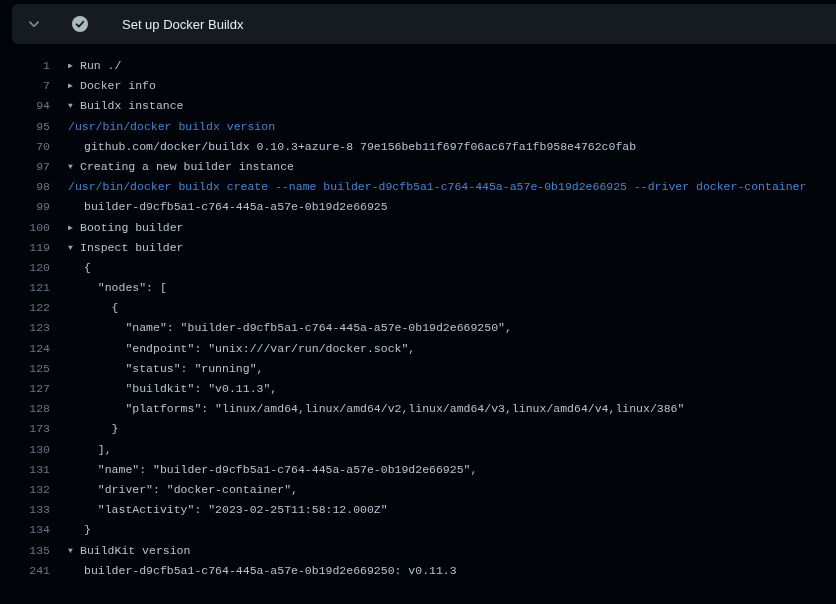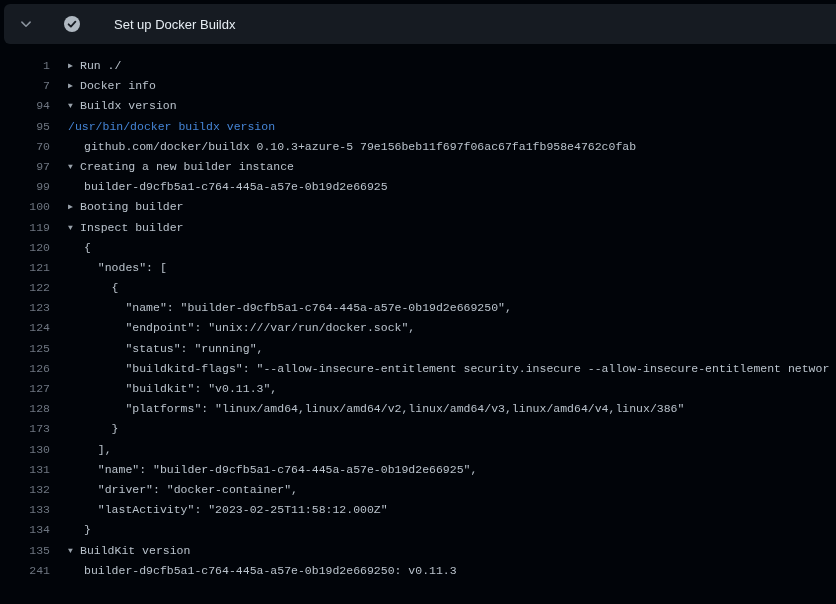--- a/index.html
+++ b/index.html
@@ -3,21 +3,21 @@
 <meta charset="utf-8">
 <style>
   html,body{margin:0;padding:0;}
   body{
     width:836px;height:604px;
     background:#010409;
     overflow:hidden;
     position:relative;
   }
   .step-header{
-    position:absolute;left:4px;top:4px;right:0;height:40px;
+    position:absolute;left:12px;top:4px;right:0;height:40px;
     background:#161b22;
     border-radius:6px 0 0 6px;
     display:flex;align-items:center;
     font:400 13px "Liberation Sans",sans-serif;
     color:#e6edf3;
     cursor:pointer;
     gap:20px;
   }
   .chev{display:inline-flex;margin-left:16px;width:12px;flex:none;}
   .status{display:inline-flex;margin-left:12px;width:16px;flex:none;}
@@ -57,34 +57,34 @@
       <circle cx="8" cy="8" r="8" fill="#afb8c1"></circle>
       <path d="M4.6 8.3l2.3 2.3 4.5-5" stroke="#161b22" stroke-width="1.8" fill="none" stroke-linecap="round" stroke-linejoin="round"></path>
     </svg>
   </span>
   <span class="title">Set up Docker Buildx</span>
 </div>
 
 <div class="log" id="log">
     <div class="row group"><a class="num">1</a><span class="content"><span class="arrow">▶</span><span class="txt">Run ./</span></span></div>
     <div class="row group"><a class="num">7</a><span class="content"><span class="arrow">▶</span><span class="txt">Docker info</span></span></div>
-    <div class="row group"><a class="num">94</a><span class="content"><span class="arrow">▼</span><span class="txt">Buildx version</span></span></div>
+    <div class="row group"><a class="num">94</a><span class="content"><span class="arrow">▼</span><span class="txt">Buildx instance</span></span></div>
     <div class="row cmd"><a class="num">95</a><span class="content"><span class="txt">/usr/bin/docker buildx version</span></span></div>
-    <div class="row plain"><a class="num">70</a><span class="content"><span class="txt">github.com/docker/buildx 0.10.3+azure-5 79e156beb11f697f06ac67fa1fb958e4762c0fab</span></span></div>
+    <div class="row plain"><a class="num">70</a><span class="content"><span class="txt">github.com/docker/buildx 0.10.3+azure-8 79e156beb11f697f06ac67fa1fb958e4762c0fab</span></span></div>
     <div class="row group"><a class="num">97</a><span class="content"><span class="arrow">▼</span><span class="txt">Creating a new builder instance</span></span></div>
+    <div class="row cmd"><a class="num">98</a><span class="content"><span class="txt">/usr/bin/docker buildx create --name builder-d9cfb5a1-c764-445a-a57e-0b19d2e66925 --driver docker-container</span></span></div>
     <div class="row plain"><a class="num">99</a><span class="content"><span class="txt">builder-d9cfb5a1-c764-445a-a57e-0b19d2e66925</span></span></div>
     <div class="row group"><a class="num">100</a><span class="content"><span class="arrow">▶</span><span class="txt">Booting builder</span></span></div>
     <div class="row group"><a class="num">119</a><span class="content"><span class="arrow">▼</span><span class="txt">Inspect builder</span></span></div>
     <div class="row plain"><a class="num">120</a><span class="content"><span class="txt">{</span></span></div>
     <div class="row plain"><a class="num">121</a><span class="content"><span class="txt">  "nodes": [</span></span></div>
     <div class="row plain"><a class="num">122</a><span class="content"><span class="txt">    {</span></span></div>
     <div class="row plain"><a class="num">123</a><span class="content"><span class="txt">      "name": "builder-d9cfb5a1-c764-445a-a57e-0b19d2e669250",</span></span></div>
     <div class="row plain"><a class="num">124</a><span class="content"><span class="txt">      "endpoint": "unix:///var/run/docker.sock",</span></span></div>
     <div class="row plain"><a class="num">125</a><span class="content"><span class="txt">      "status": "running",</span></span></div>
-    <div class="row plain"><a class="num">126</a><span class="content"><span class="txt">      "buildkitd-flags": "--allow-insecure-entitlement security.insecure --allow-insecure-entitlement networ</span></span></div>
     <div class="row plain"><a class="num">127</a><span class="content"><span class="txt">      "buildkit": "v0.11.3",</span></span></div>
     <div class="row plain"><a class="num">128</a><span class="content"><span class="txt">      "platforms": "linux/amd64,linux/amd64/v2,linux/amd64/v3,linux/amd64/v4,linux/386"</span></span></div>
     <div class="row plain"><a class="num">173</a><span class="content"><span class="txt">    }</span></span></div>
     <div class="row plain"><a class="num">130</a><span class="content"><span class="txt">  ],</span></span></div>
     <div class="row plain"><a class="num">131</a><span class="content"><span class="txt">  "name": "builder-d9cfb5a1-c764-445a-a57e-0b19d2e66925",</span></span></div>
     <div class="row plain"><a class="num">132</a><span class="content"><span class="txt">  "driver": "docker-container",</span></span></div>
     <div class="row plain"><a class="num">133</a><span class="content"><span class="txt">  "lastActivity": "2023-02-25T11:58:12.000Z"</span></span></div>
     <div class="row plain"><a class="num">134</a><span class="content"><span class="txt">}</span></span></div>
     <div class="row group"><a class="num">135</a><span class="content"><span class="arrow">▼</span><span class="txt">BuildKit version</span></span></div>
     <div class="row plain"><a class="num">241</a><span class="content"><span class="txt">builder-d9cfb5a1-c764-445a-a57e-0b19d2e669250: v0.11.3</span></span></div>

